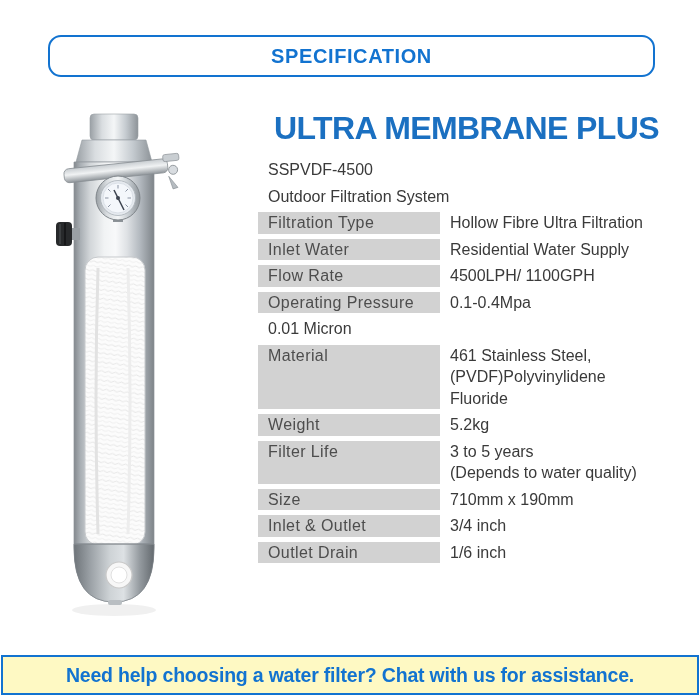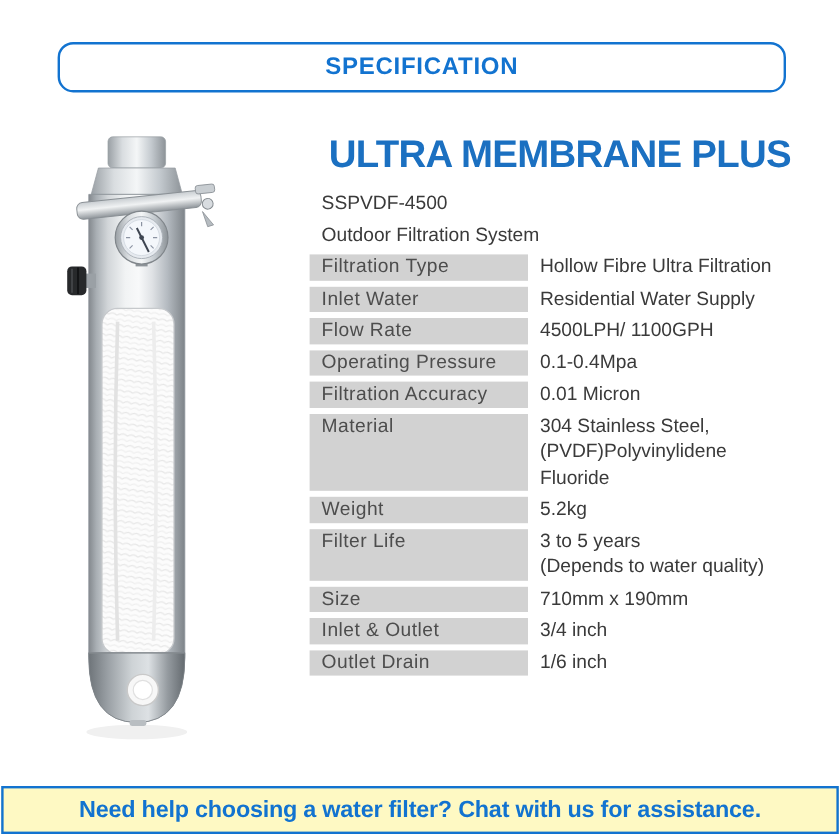--- a/index.html
+++ b/index.html
@@ -164,26 +164,25 @@
       </div>
       <div class="spec-row">
         <div class="spec-label">Flow Rate</div>
         <div class="spec-value">4500LPH/ 1100GPH</div>
       </div>
       <div class="spec-row">
         <div class="spec-label">Operating Pressure</div>
         <div class="spec-value">0.1-0.4Mpa</div>
       </div>
       <div class="spec-row">
-        <div class="spec-label">Filtration Accuracy</div>
         <div class="spec-value">0.01 Micron</div>
       </div>
       <div class="spec-row">
         <div class="spec-label">Material</div>
-        <div class="spec-value">304 Stainless Steel,
+        <div class="spec-value">461 Stainless Steel,
 (PVDF)Polyvinylidene Fluoride</div>
       </div>
       <div class="spec-row">
         <div class="spec-label">Weight</div>
         <div class="spec-value">5.2kg</div>
       </div>
       <div class="spec-row">
         <div class="spec-label">Filter Life</div>
         <div class="spec-value">3 to 5 years
 (Depends to water quality)</div>

